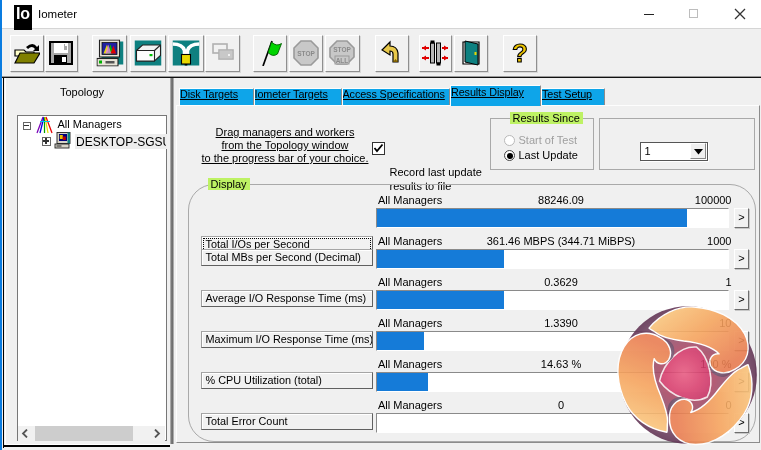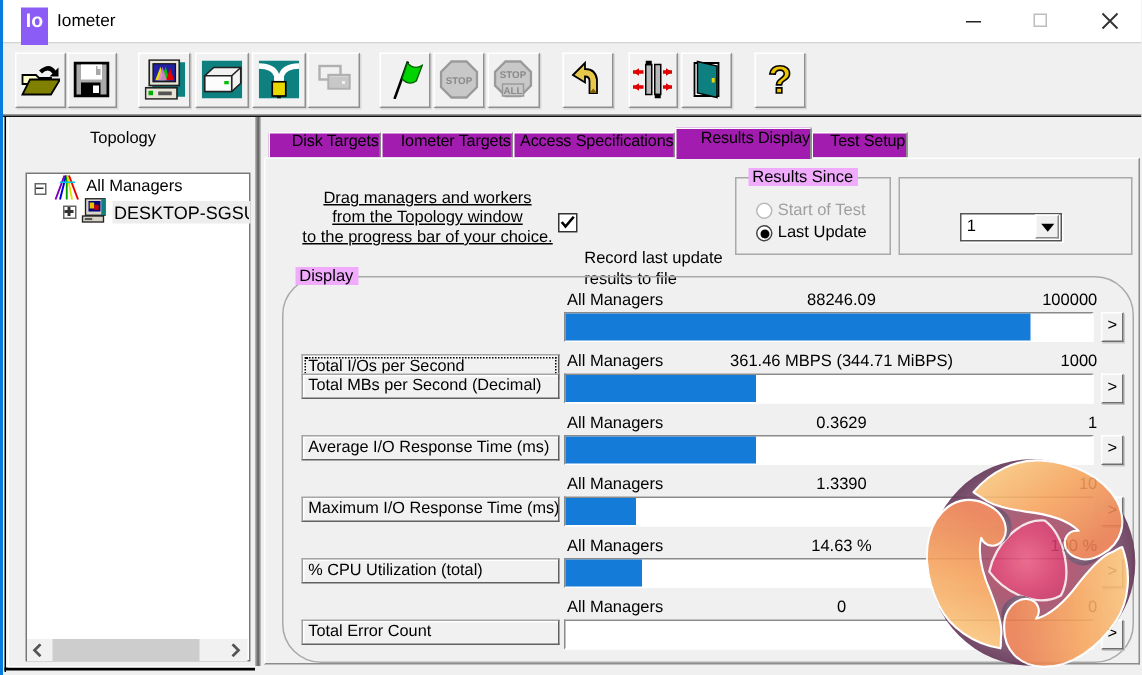--- a/index.html
+++ b/index.html
@@ -3,46 +3,46 @@
 <meta charset="utf-8">
 <style>
 * { margin:0; padding:0; box-sizing:border-box; }
 html,body { width:761px; height:450px; overflow:hidden; }
 body { font-family:"Liberation Sans",sans-serif; background:#f0f0f0; position:relative; font-size:11px; color:#000; }
 .abs { position:absolute; }
 .tbtn { position:absolute; top:34.5px; height:37px; background:#f1f1f1;
   border:1px solid; border-color:#ffffff #8f8f8f #8f8f8f #ffffff;
   box-shadow:1px 1px 0 #d9d9d9; }
 .tbtn svg { position:absolute; left:50%; top:50%; transform:translate(-50%,-50%); }
-.tab { position:absolute; top:87.5px; height:17.5px; background:#a21caf;
+.tab { position:absolute; top:87.5px; height:17.5px; background:#0ea5e9;
   border:1px solid; border-color:#fdfdfd #8c8c8c #8c8c8c #fdfdfd; border-bottom:none;
-  font-size:10.8px; letter-spacing:-0.1px; text-align:right; line-height:11.5px; overflow:hidden; }
+  font-size:10.8px; letter-spacing:-0.1px; text-align:left; line-height:11.5px; overflow:hidden;text-decoration:underline; }
 .grp { position:absolute; border:1px solid #a9a9a9; }
-.grp > .lbl { position:absolute; top:-7px; left:8px; background:#f0abfc; padding:0 3px; font-size:11px; white-space:nowrap; }
+.grp > .lbl { position:absolute; top:-7px; left:19px; background:#bef264; padding:0 3px; font-size:11px; white-space:nowrap; }
 .pbtn { position:absolute; left:201px; width:172px; height:17px; background:#f1f1f1;
   border:1px solid; border-color:#a5a5a5 #606060 #606060 #a0a0a0;
   box-shadow:inset 1px 1px 0 #ffffff;
   font-size:10.85px; line-height:15px; padding-left:3.5px; white-space:nowrap; overflow:hidden; }
 .bar { position:absolute; left:376px; width:353px; height:20px; background:#ffffff;
   border:1px solid; border-color:#8a8a8a #ffffff #ffffff #8a8a8a; }
 .bar .fill { height:100%; background:#157bd8; }
 .rowtxt { position:absolute; left:378px; width:351px; height:12px; font-size:11px; line-height:12px; white-space:nowrap; }
 .rowtxt .c { margin-left:15px; }
 .rowtxt .c { position:absolute; left:0; right:0; text-align:center; }
 .rowtxt .r { position:absolute; right:-2.5px; }
 .gobtn { position:absolute; left:734px; width:15px; height:20px; background:#f1f1f1;
   border:1px solid; border-color:#ffffff #6e6e6e #6e6e6e #ffffff;
   box-shadow:1px 1px 0 #c7c7c7; font-size:11px; line-height:17px; text-align:center; }
 </style>
 </head>
 <body>
 
 <div class="abs" style="left:0;top:0;width:1.7px;height:450px;background:#0a7ce0;z-index:20;"></div>
 <div class="abs" style="left:0;top:0;width:761px;height:28.5px;background:#ffffff;border-bottom:1px solid #d5d5d5;"></div>
-<div class="abs" style="left:14px;top:5px;width:18px;height:29px;background:#8b5cf6;color:#fff;font-weight:bold;font-size:13px;text-align:center;line-height:18px;">Io</div>
+<div class="abs" style="left:14px;top:5px;width:18px;height:29px;background:#000000;color:#fff;font-weight:bold;font-size:16px;text-align:center;line-height:18px;">Io</div>
 <div class="abs" style="left:38px;top:8px;font-size:11.5px;">Iometer</div>
 
 <div class="abs" style="left:644px;top:13.5px;width:10px;height:1.5px;background:#222;"></div>
 <div class="abs" style="left:689px;top:9px;width:9px;height:9px;border:1px solid #bdbdbd;"></div>
 <svg class="abs" style="left:734px;top:8px;" width="12" height="12" viewBox="0 0 12 12">
     <path d="M1 1 L11 11 M11 1 L1 11" stroke="#333" stroke-width="1.3"></path>
   </svg>
 
 <div class="abs" style="left:0;top:29.5px;width:761px;height:46px;background:#f0f0f0;"></div>
 <div class="abs" style="left:0;top:75.5px;width:761px;height:1.3px;background:#9a9a9a;"></div>

